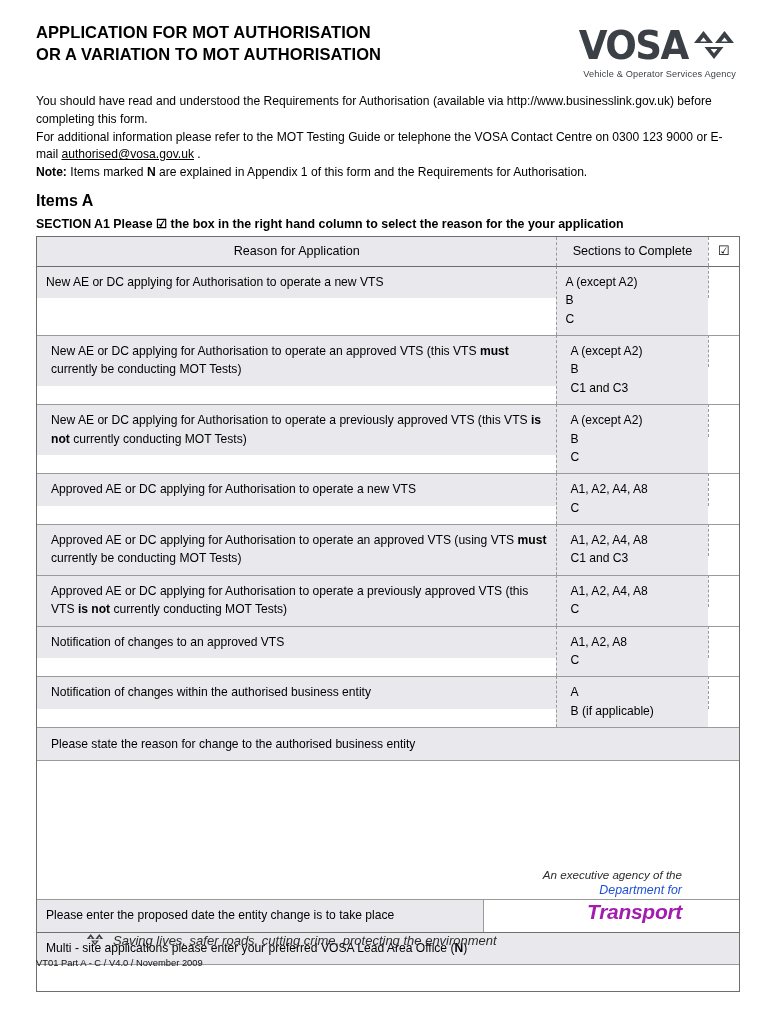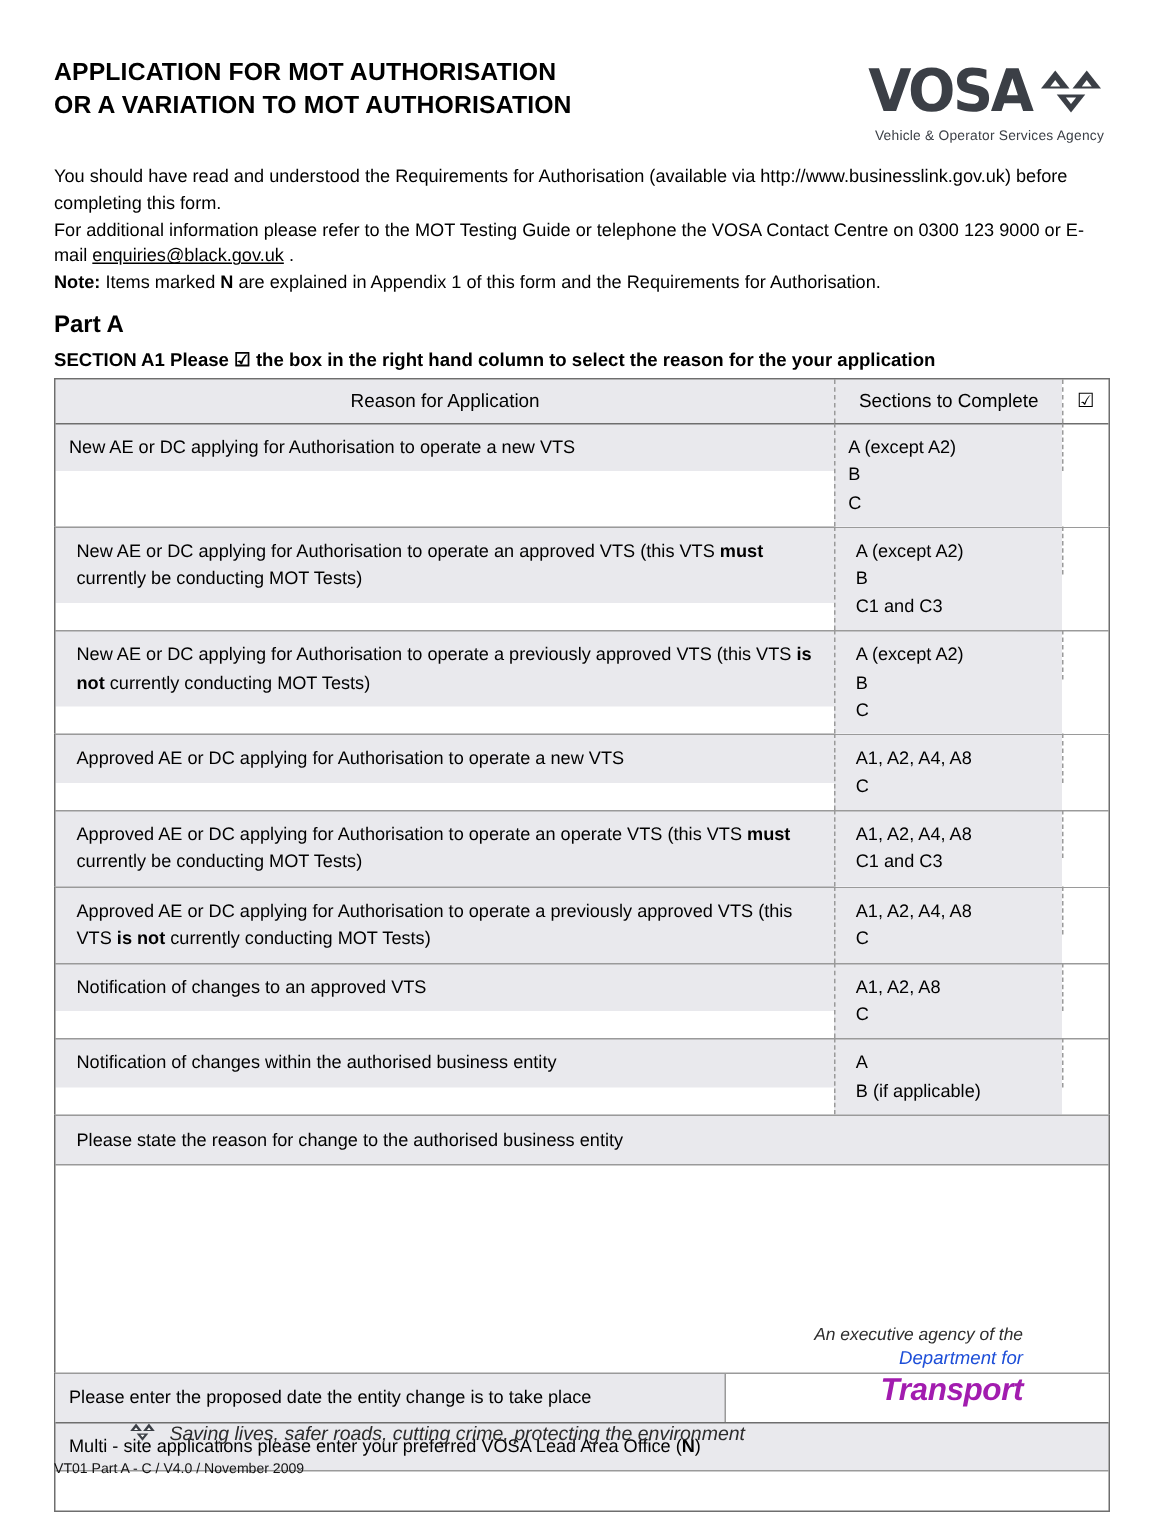--- a/index.html
+++ b/index.html
@@ -14,21 +14,20 @@
     color: #000000;
     position: relative;
     overflow: hidden;
   }
   .page {
     width: 770px;
     height: 984px;
     box-sizing: border-box;
     padding: 22px 26px 0 36px;
     position: relative;
-    margin-top: 16px;
   }
 
   
   .header {
     display: flex;
     justify-content: space-between;
     align-items: flex-start;
   }
   .title-block h1 {
     font-size: 16.5px;
@@ -246,25 +245,25 @@
             <path d="M18.6 19.0 L25.4 19.0 L22 23.3 Z" fill="#ffffff"></path>
           </svg>
         </span>
       </div>
       <div class="agency-line">Vehicle &amp; Operator Services Agency</div>
     </div>
   </div>
 
   <div class="intro">
     <p>You should have read and understood the Requirements for Authorisation (available via http://www.businesslink.gov.uk) before completing this form.</p>
-    <p><span>For additional information please refer to the MOT Testing Guide or telephone the VOSA Contact Centre on 0300 123 9000 or E-mail </span><span class="u-link">enquiries@black.gov.uk</span><span> .</span></p>
+    <p><span>For additional information please refer to the MOT Testing Guide or telephone the VOSA Contact Centre on 0300 123 9000 or E-mail </span><span class="u-link">authorised@vosa.gov.uk</span><span> .</span></p>
     <p><b>Note:</b><span>  Items marked </span><b>N</b><span> are explained in Appendix 1 of this form and the Requirements for Authorisation.</span></p>
   </div>
 
-  <div class="part-a">Part A</div>
+  <div class="part-a">Items A</div>
 
   <div class="section-head"><span>SECTION A1 Please </span><span>☑</span><span> the box in the right hand column to select the reason for the your application</span></div>
 
   <table class="tbl">
     <colgroup>
       <col class="c-reason">
         <col class="c-sections">
         <col class="c-check">
     </colgroup>
     <tbody>
@@ -325,21 +324,21 @@
         <td>
             <div class="cell sep-v-left" style="white-space:pre-line">A1, A2, A4, A8
 C</div>
           </td>
         <td>
             <div class="cell white sep-v-left">&nbsp;</div>
           </td>
       </tr>
       <tr class="row-sep">
         <td>
-            <div class="cell"><span>Approved AE or DC applying for Authorisation to operate an operate VTS (this VTS </span><b>must</b><span> currently be conducting MOT Tests)</span></div>
+            <div class="cell"><span>Approved AE or DC applying for Authorisation to operate an approved VTS (using VTS </span><b>must</b><span> currently be conducting MOT Tests)</span></div>
           </td>
         <td>
             <div class="cell sep-v-left" style="white-space:pre-line">A1, A2, A4, A8
 C1 and C3</div>
           </td>
         <td>
             <div class="cell white sep-v-left">&nbsp;</div>
           </td>
       </tr>
       <tr class="row-sep">

